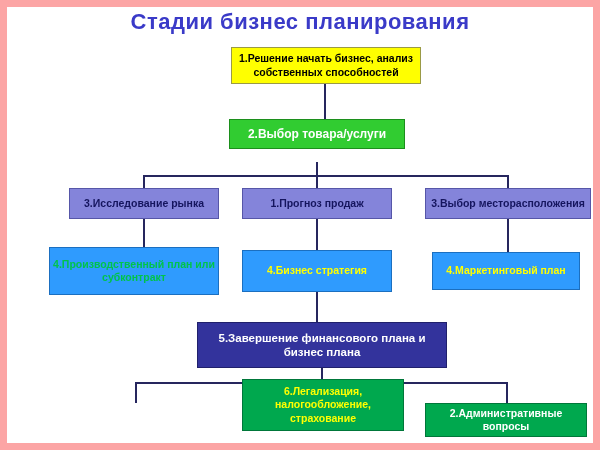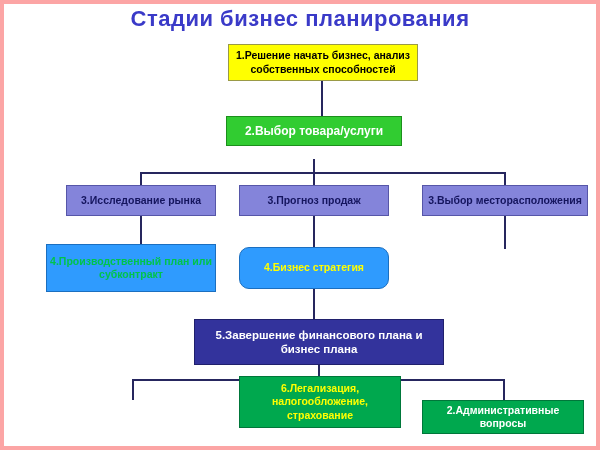--- a/index.html
+++ b/index.html
@@ -1,18 +1,18 @@
 <!DOCTYPE html>
 <html><head>
 <meta charset="utf-8">
 <style>
   html,body{margin:0;padding:0;background:#fff;}
   .slide{
     position:relative;width:600px;height:450px;background:#ffffff;
-    border:4px solid #fca5a5;box-sizing:border-box;overflow:hidden;
+    border:7px solid #fca5a5;box-sizing:border-box;overflow:hidden;
     font-family:"Liberation Sans",sans-serif;
   }
   .title{
     position:absolute;top:2px;left:0;width:100%;margin:0;
     text-align:center;font-size:22px;font-weight:bold;color:#3a3ac8;
     letter-spacing:0.5px;
   }
   .line{position:absolute;background:#26265e;}
   .v{width:2px;}
   .h{height:2px;}
@@ -22,21 +22,21 @@
     line-height:1.25;
   }
   .stage1{left:224px;top:40px;width:190px;height:37px;background:#ffff00;color:#000000;border:1px solid #9a9a46;font-size:10.5px;}
   .stage2{left:222px;top:112px;width:176px;height:30px;background:#31cc31;color:#ffffff;border:1px solid #1c8f1c;font-size:12px;}
   .stage3{background:#8484da;color:#15155e;border:1px solid #5656a8;font-size:10.5px;}
   .stage3a{left:62px;top:181px;width:150px;height:31px;}
   .stage3b{left:235px;top:181px;width:150px;height:31px;}
   .stage3c{left:418px;top:181px;width:166px;height:31px;}
   .stage4{background:#2f9bfe;border:1px solid #1b6fc0;font-size:10.5px;}
   .stage4a{left:42px;top:240px;width:170px;height:48px;color:#00c44a;}
-  .stage4b{left:235px;top:243px;width:150px;height:42px;color:#ffff00;border-radius:10px;}
+  .stage4b{left:235px;top:243px;width:150px;height:42px;color:#ffff00;}
   .stage4c{left:425px;top:245px;width:148px;height:38px;color:#ffff00;}
   .stage5{left:190px;top:315px;width:250px;height:46px;background:#33339c;color:#ffffff;border:1px solid #20206c;font-size:11.5px;}
   .stage6{background:#00a84e;border:1px solid #00773a;font-size:10.5px;}
   .stage6a{left:55px;top:396px;width:148px;height:34px;color:#ffffff;}
   .stage6b{left:235px;top:372px;width:162px;height:52px;color:#ffff00;align-items:center;}
   .stage6c{left:418px;top:396px;width:162px;height:34px;color:#ffffff;}
 </style>
 </head>
 <body>
 
@@ -68,31 +68,34 @@
   </div>
 
   <div class="node stage2">
     <span>2.Выбор товара/услуги</span>
   </div>
 
   <div class="node stage3 stage3a">
     <span>3.Исследование рынка</span>
   </div>
   <div class="node stage3 stage3b">
-    <span>3.Прогноз продаж</span>
+    <span>1.Прогноз продаж</span>
   </div>
   <div class="node stage3 stage3c">
     <span>3.Выбор месторасположения</span>
   </div>
 
   <div class="node stage4 stage4a">
     <span>4.Производственный план или субконтракт</span>
   </div>
   <div class="node stage4 stage4b">
     <span>4.Бизнес стратегия</span>
+  </div>
+  <div class="node stage4 stage4c">
+    <span>4.Маркетинговый план</span>
   </div>
 
   <div class="node stage5">
     <span>5.Завершение финансового плана и бизнес плана</span>
   </div>
 
   <div class="node stage6 stage6b">
     <span>6.Легализация, налогообложение, страхование</span>
   </div>
   <div class="node stage6 stage6c">

